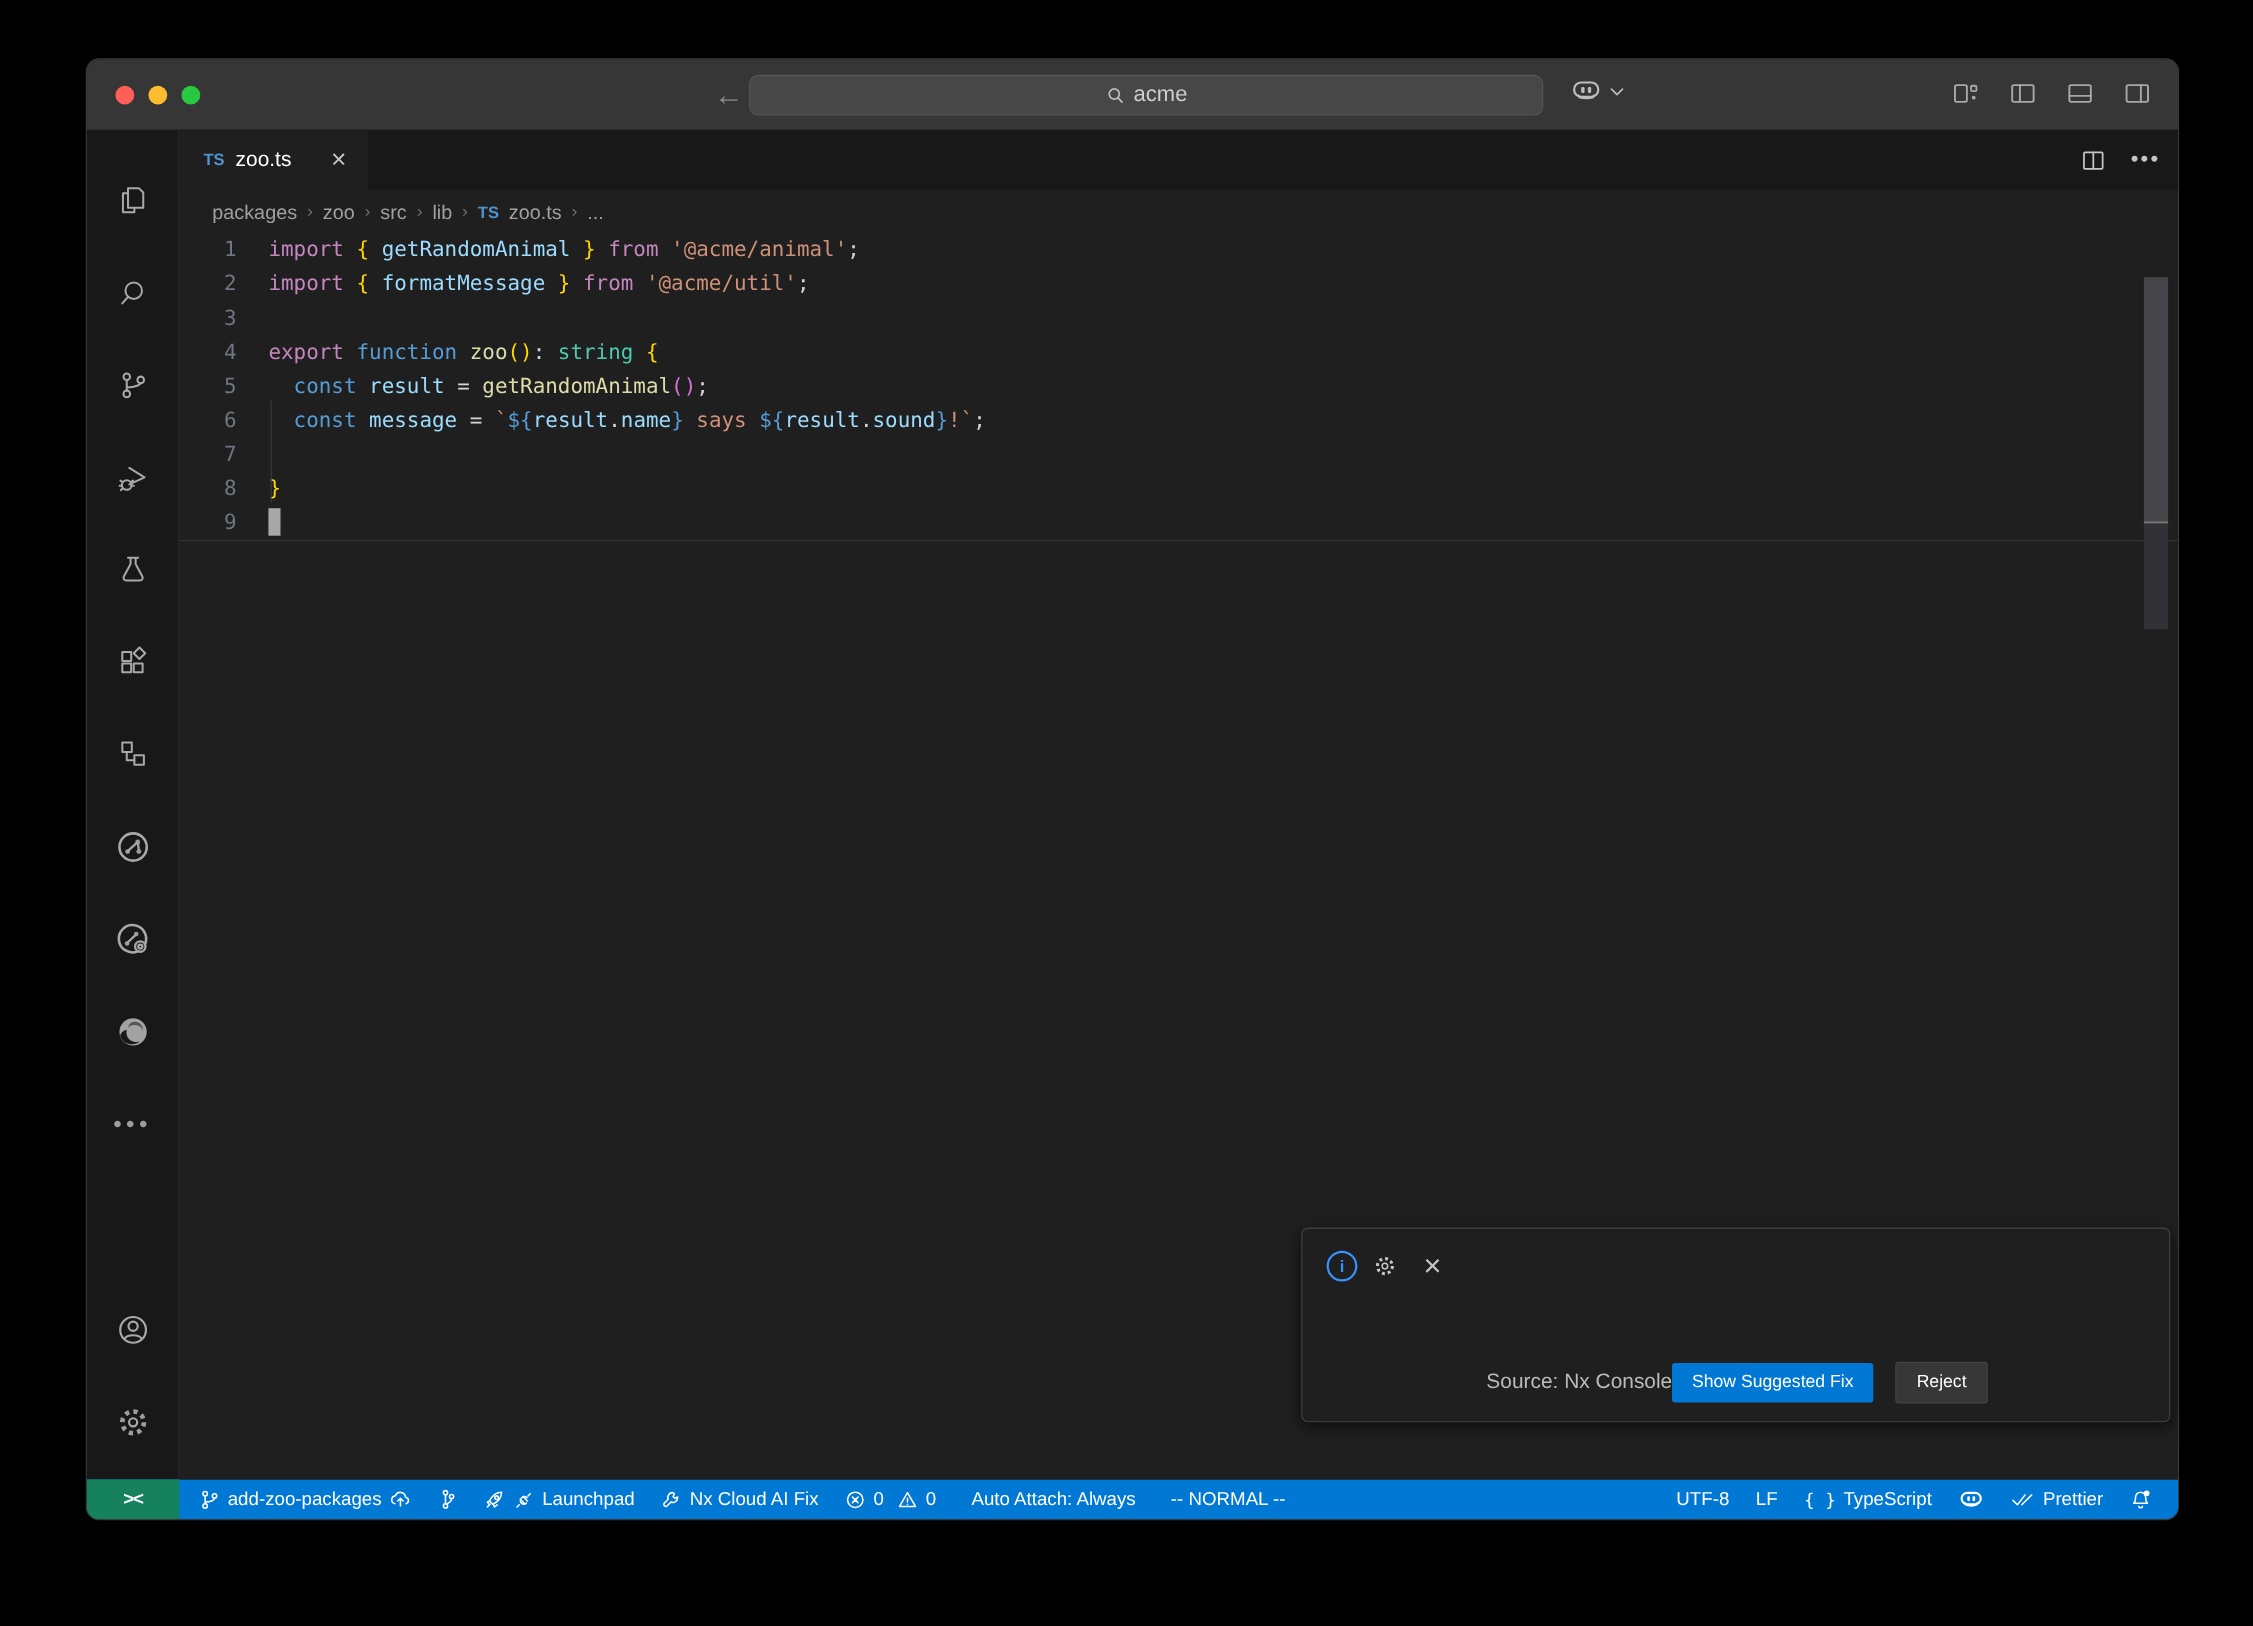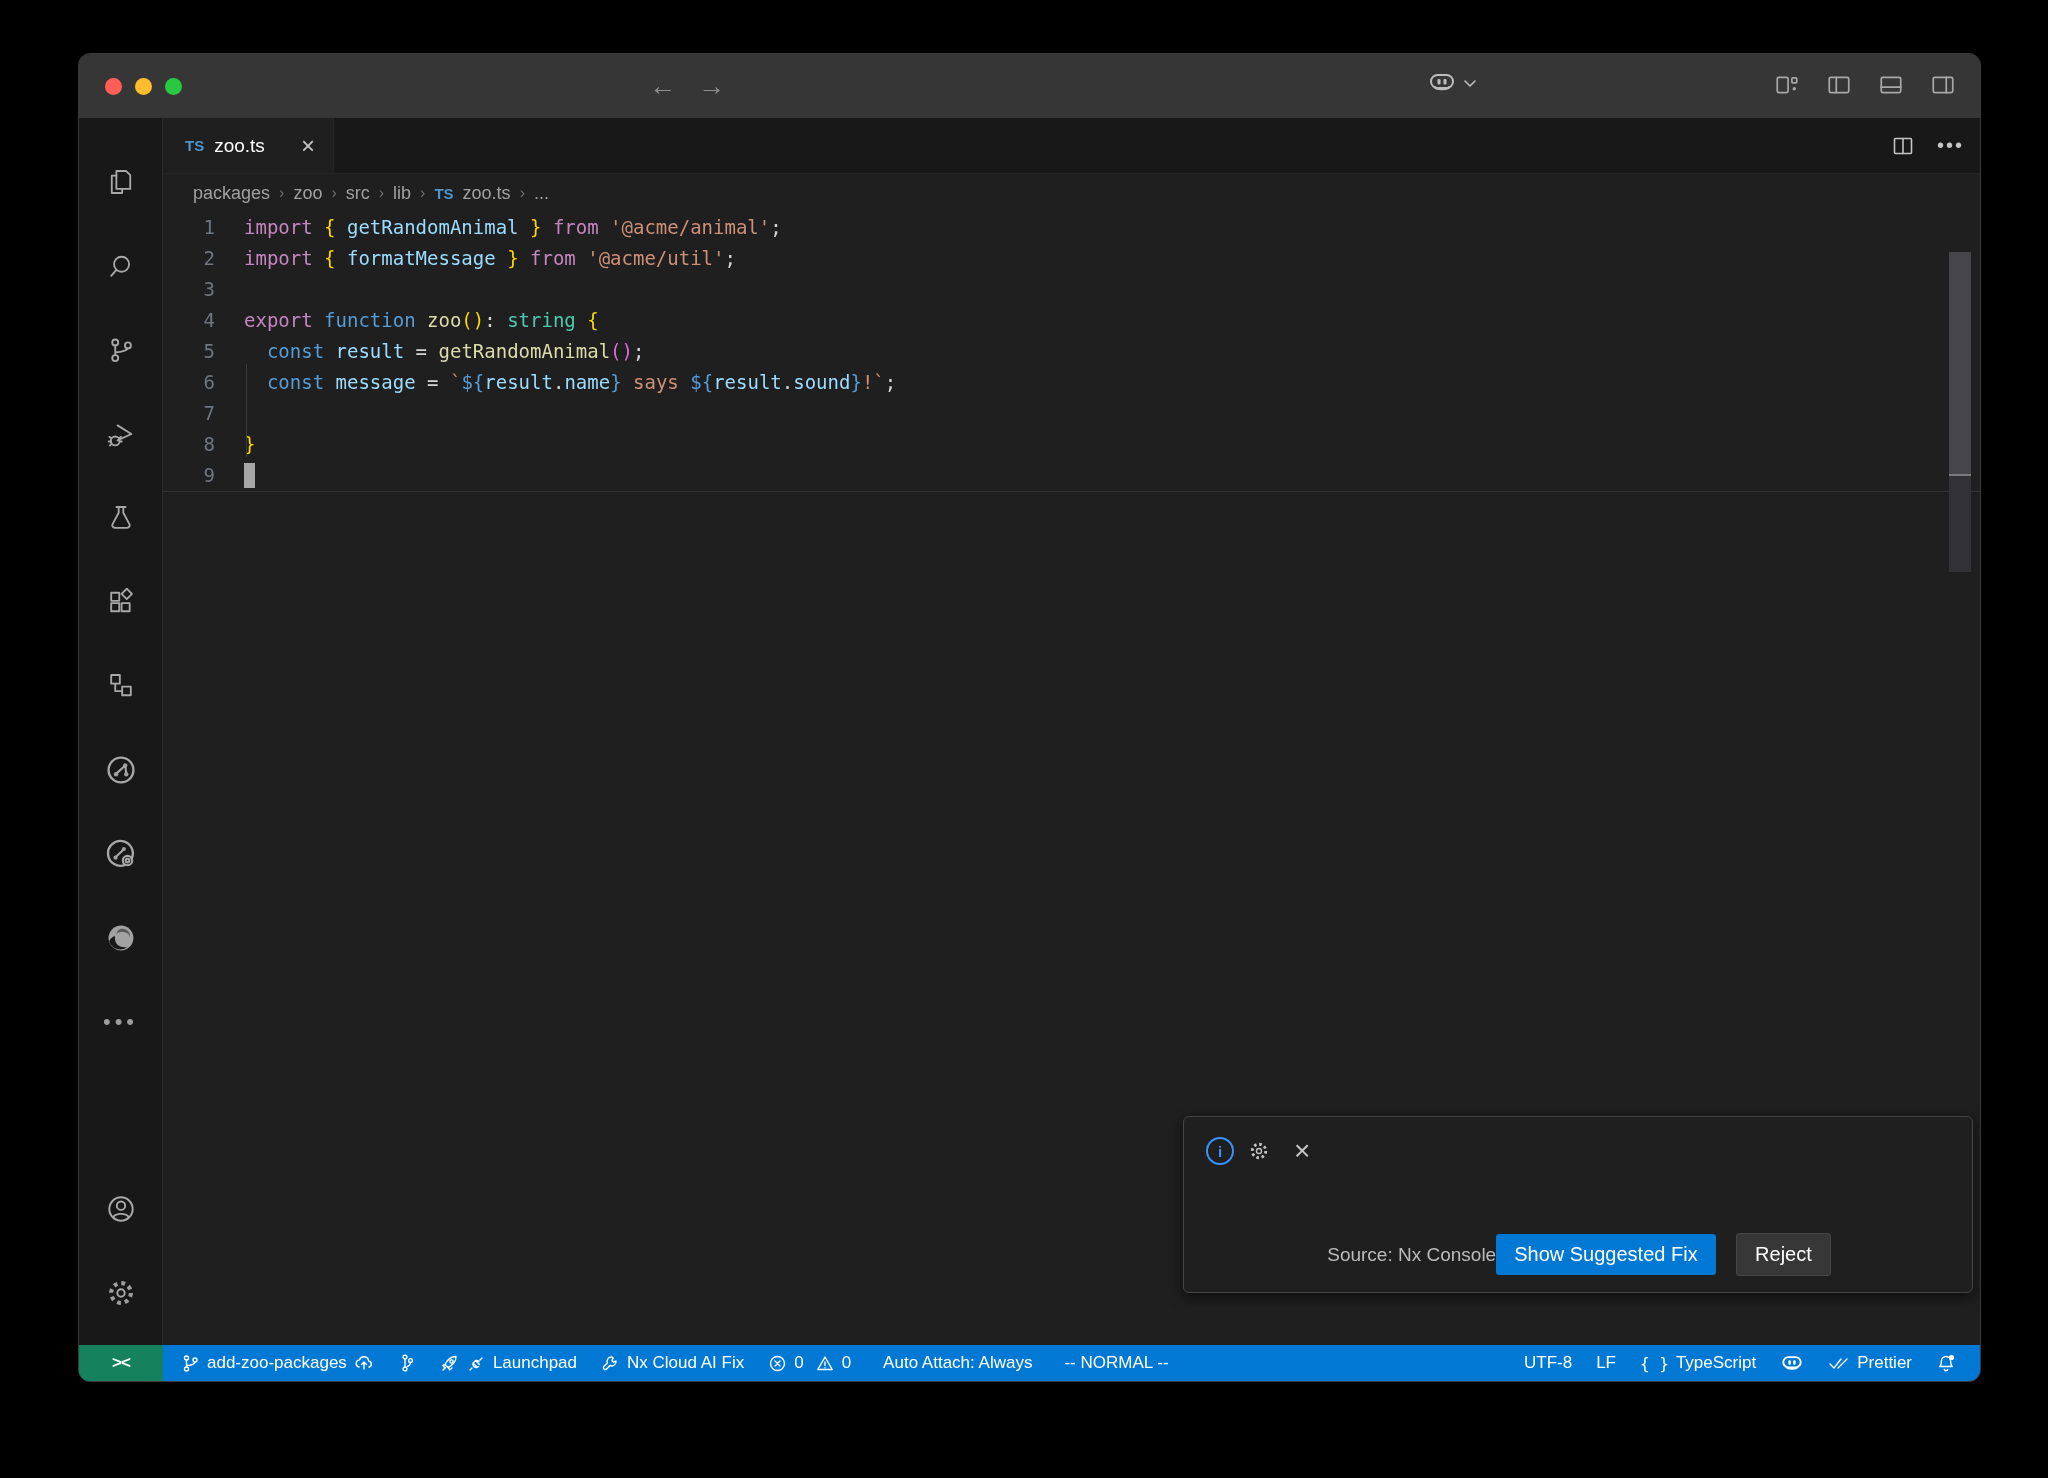--- a/index.html
+++ b/index.html
@@ -57,21 +57,21 @@
   .notification{position:absolute;right:7px;bottom:52px;width:790px;height:177px;background:#1f1f1f;
     border:1px solid #454545;border-radius:6px;box-shadow:0 4px 14px rgba(0,0,0,.6);box-sizing:border-box;
     padding:18px 20px 16px 22px;display:flex;flex-direction:column;justify-content:space-between;z-index:5;}
   .notif-top{display:flex;align-items:flex-start;gap:14px;}
   .info-icon{width:24px;height:24px;border-radius:50%;border:2px solid #3794FF;color:#3794FF;flex:0 0 auto;
     display:flex;align-items:center;justify-content:center;font-size:15px;font-weight:bold;margin-top:2px;}
   .notif-msg{color:#cccccc;font-size:20px;line-height:1.9;flex:1;max-width:570px;}
   .notif-tools{display:flex;gap:24px;align-items:center;color:#c5c5c5;margin-top:2px;}
   .notif-bottom{display:flex;align-items:center;justify-content:center;}
   .notif-source{color:#bbbbbb;font-size:19px;}
-  .btn{font-size:20px;padding:9px 18px;border-radius:3px;color:#fff;display:inline-block;}
+  .btn{font-size:16px;padding:9px 18px;border-radius:3px;color:#fff;display:inline-block;}
   .btn-primary{background:#0078D4;}
   .btn-secondary{background:#373737;border:1px solid #454545;margin-left:16px;}
   
   .statusbar{height:36px;background:#0078D4;display:flex;align-items:center;color:#fff;font-size:17px;flex:0 0 auto;}
   .sb-remote{width:84px;height:36px;background:#16825D;display:flex;align-items:center;justify-content:center;
     font-size:17px;font-weight:bold;letter-spacing:-1px;flex:0 0 auto;}
   .sb-item{display:flex;align-items:center;gap:7px;padding:0 10px;height:36px;white-space:nowrap;}
   .sb-left{display:flex;align-items:center;flex:1;min-width:0;padding-left:8px;gap:4px;}
   .sb-right{display:flex;align-items:center;padding-right:14px;gap:4px;}
   .sb-ico{stroke:#ffffff;fill:none;stroke-width:1.4;stroke-linecap:round;stroke-linejoin:round;}
@@ -84,20 +84,27 @@
 
   <div class="titlebar">
     <div class="traffic">
       <span style="background:#FF5F57"></span>
       <span style="background:#FEBC2E"></span>
       <span style="background:#28C840"></span>
     </div>
     <div class="nav-arrows">
       <span>←</span>
       <span>→</span>
+    </div>
+    <div class="searchbox">
+      <svg width="18" height="18" viewBox="0 0 18 18">
+        <circle cx="8" cy="7.5" r="4.6" class="icon-stroke" style="stroke:#bdbdbd"></circle>
+        <line x1="11.4" y1="11" x2="15" y2="14.8" class="icon-stroke" style="stroke:#bdbdbd"></line>
+      </svg>
+      <span>acme</span>
     </div>
     <div class="copilot-btn">
       <svg width="30" height="24" viewBox="0 0 30 24">
         <rect x="4" y="4" width="22" height="13" rx="6.5" class="icon-stroke" style="stroke:#bdbdbd;stroke-width:2"></rect>
         <rect x="10.5" y="8" width="3" height="5.5" rx="1.2" fill="#bdbdbd"></rect>
         <rect x="16.5" y="8" width="3" height="5.5" rx="1.2" fill="#bdbdbd"></rect>
         <path d="M8 16c0 3 14 3 14 0" class="icon-stroke" style="stroke:#bdbdbd;stroke-width:2"></path>
       </svg>
       <svg width="14" height="10" viewBox="0 0 14 10">
         <polyline points="2,3 7,8 12,3" class="icon-stroke" style="stroke:#bdbdbd"></polyline>

